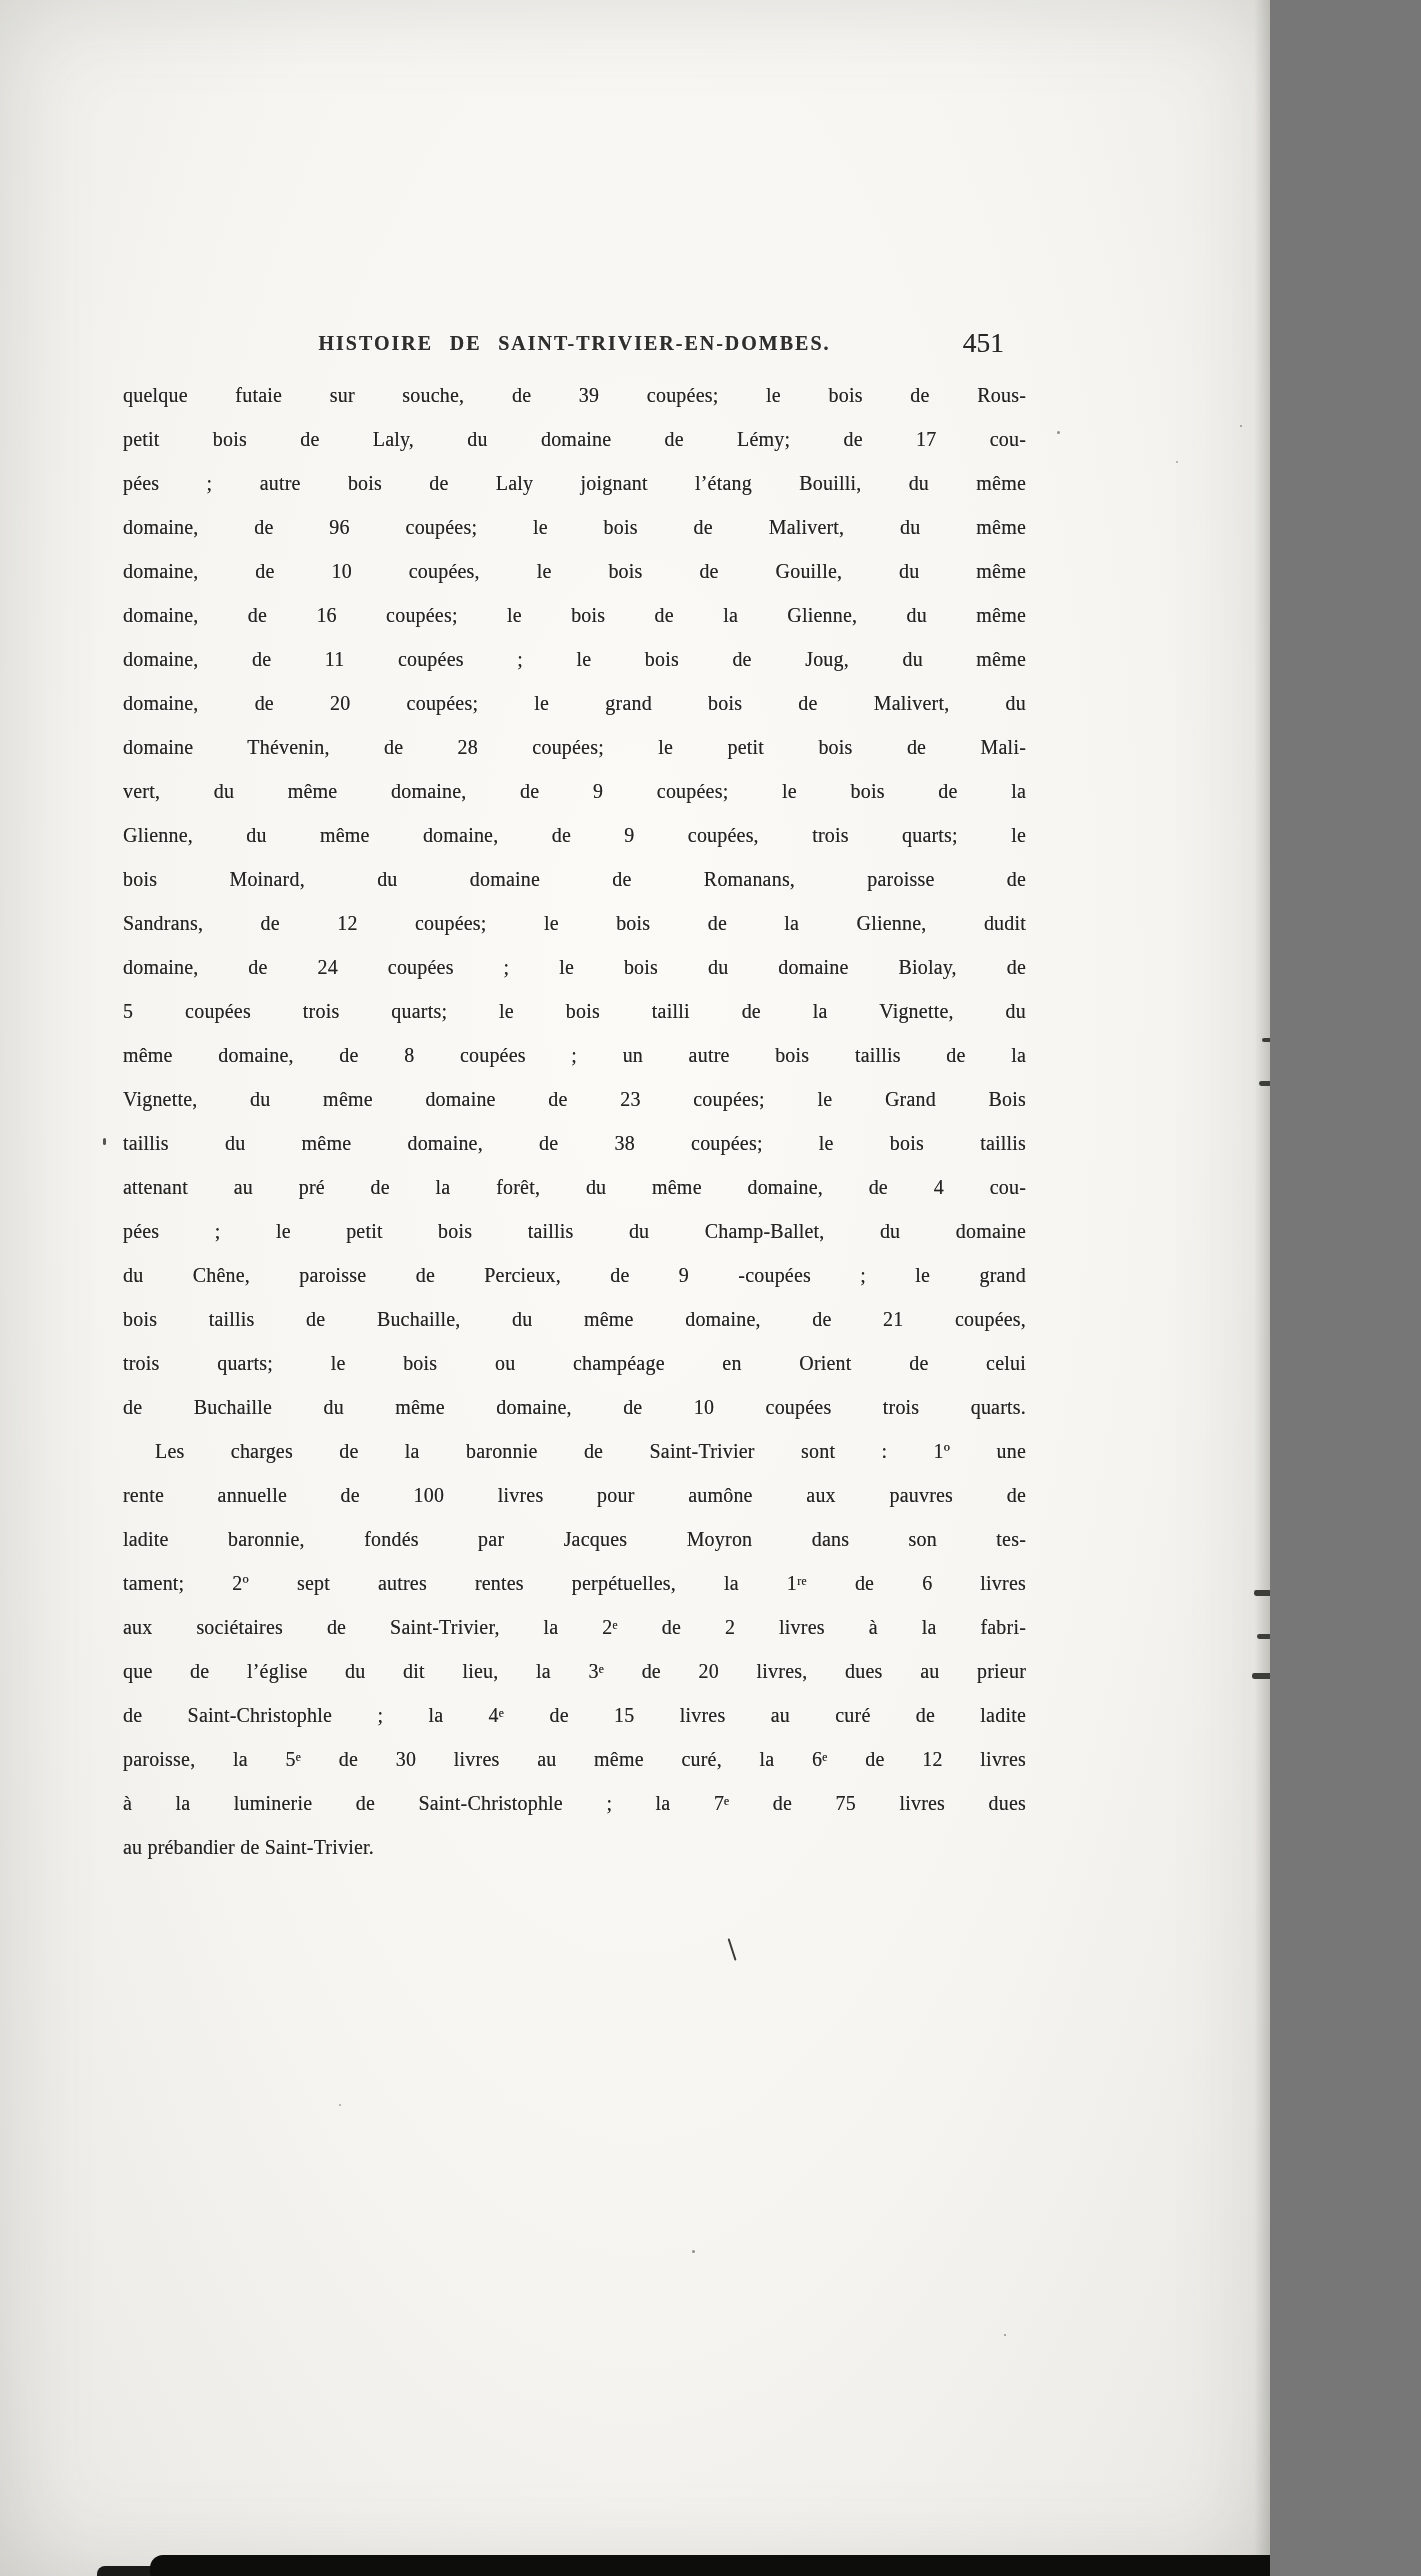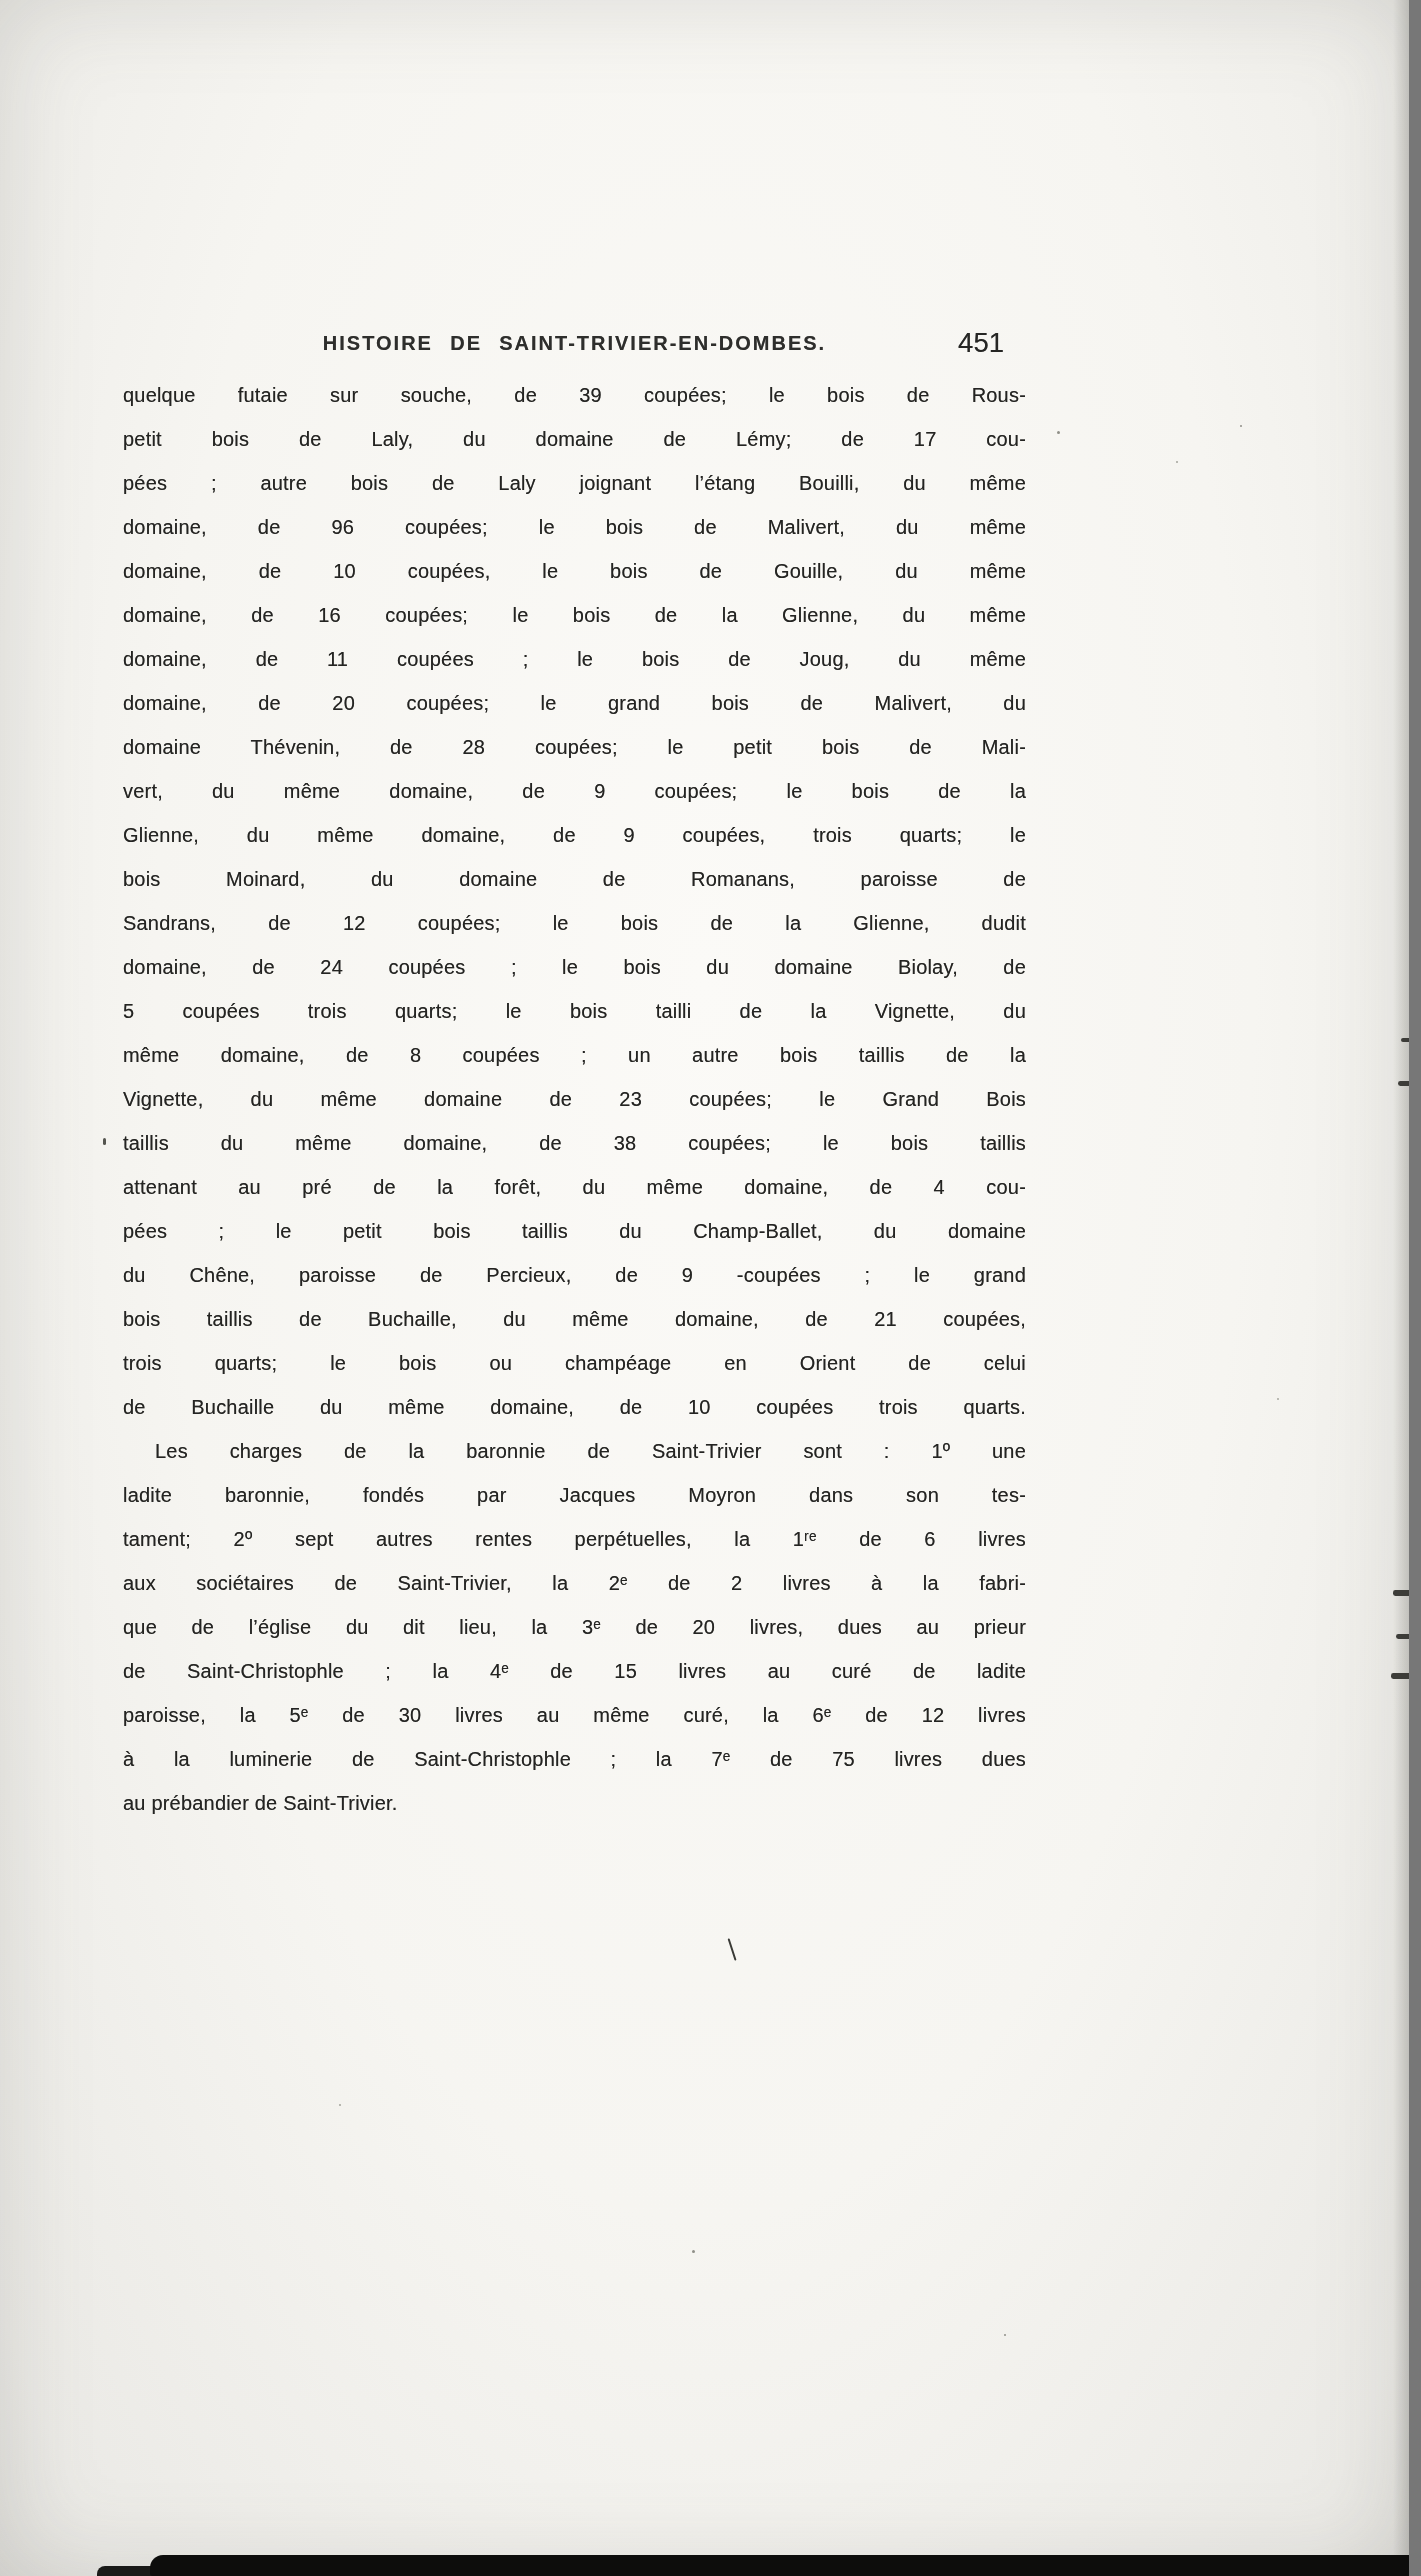--- a/index.html
+++ b/index.html
@@ -1,25 +1,25 @@
 <!DOCTYPE html>
 <html style="font-size:13px"><head>
 <meta charset="utf-8">
 <style>
   html, body { margin: 0; padding: 0; background: #777; }
 
   .scan {
     position: relative;
-    width: 1409px;
+    width: 1270px;
     height: 2576px;
     overflow: hidden;
     background:
       radial-gradient(ellipse at 50% 38%, #fbfaf7 0%, #f6f5f1 55%, #ebeae6 92%, #e3e2de 100%);
     box-shadow: inset 0 0 97px rgba(90,90,85,0.18);
-    font-family: Liberation Sans, sans-serif;
+    font-family: Liberation Serif, serif;
     color: #242422;
   }
 
   
   .header {
     position: absolute;
     left: 123px;
     top: 325px;
     width: 903px;
     height: 36px;
@@ -154,20 +154,21 @@
         <div class="line">taillis du même domaine, de 38 coupées; le bois taillis</div>
         <div class="line">attenant au pré de la forêt, du même domaine, de 4 cou-</div>
         <div class="line">pées ; le petit bois taillis du Champ-Ballet, du domaine</div>
         <div class="line">du Chêne, paroisse de Percieux, de 9 -coupées ; le grand</div>
         <div class="line">bois taillis de Buchaille, du même domaine, de 21 coupées,</div>
         <div class="line">trois quarts; le bois ou champéage en Orient de celui</div>
         <div class="line">de Buchaille du même domaine, de 10 coupées trois quarts.</div>
       </div>
     <div class="paragraph">
         <div class="line indent">Les charges de la baronnie de Saint-Trivier sont : 1º une</div>
+        <div class="line">rente annuelle de 100 livres pour aumône aux pauvres de</div>
         <div class="line">ladite baronnie, fondés par Jacques Moyron dans son tes-</div>
         <div class="line">tament; 2º sept autres rentes perpétuelles, la 1ʳᵉ de 6 livres</div>
         <div class="line">aux sociétaires de Saint-Trivier, la 2ᵉ de 2 livres à la fabri-</div>
         <div class="line">que de l’église du dit lieu, la 3ᵉ de 20 livres, dues au prieur</div>
         <div class="line">de Saint-Christophle ; la 4ᵉ de 15 livres au curé de ladite</div>
         <div class="line">paroisse, la 5ᵉ de 30 livres au même curé, la 6ᵉ de 12 livres</div>
         <div class="line">à la luminerie de Saint-Christophle ; la 7ᵉ de 75 livres dues</div>
         <div class="line last">au prébandier de Saint-Trivier.</div>
       </div>
   </div>

